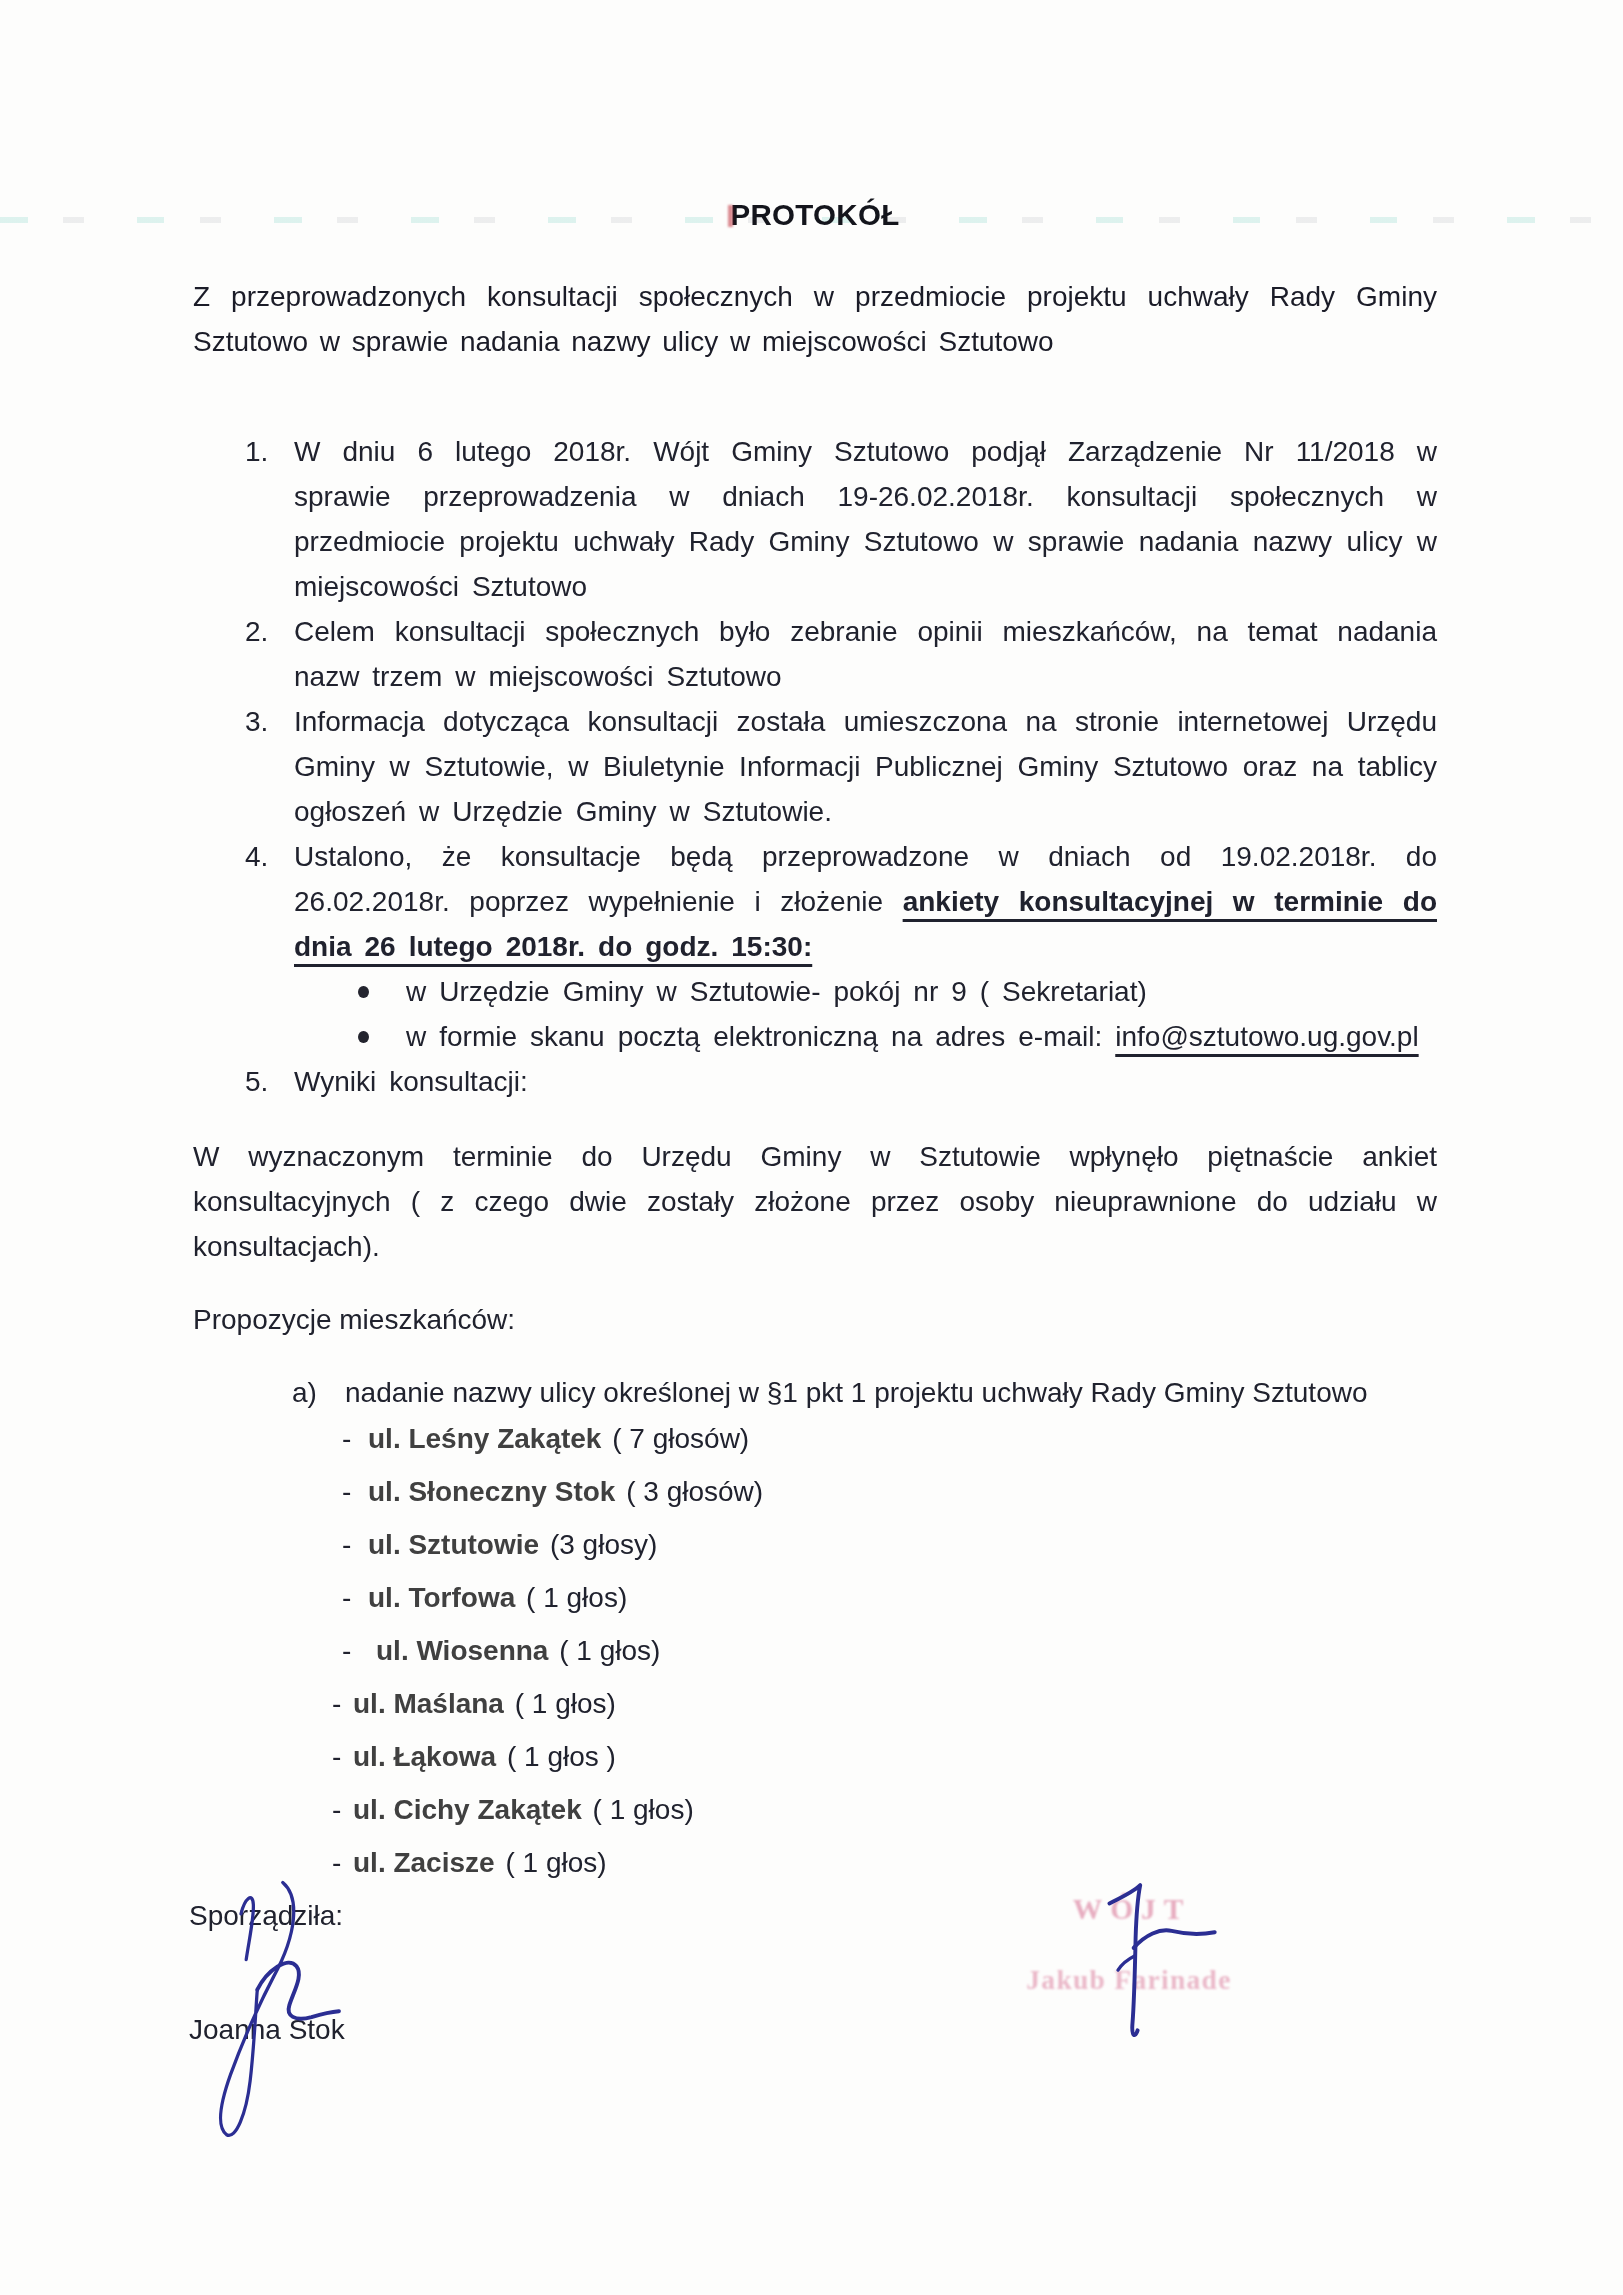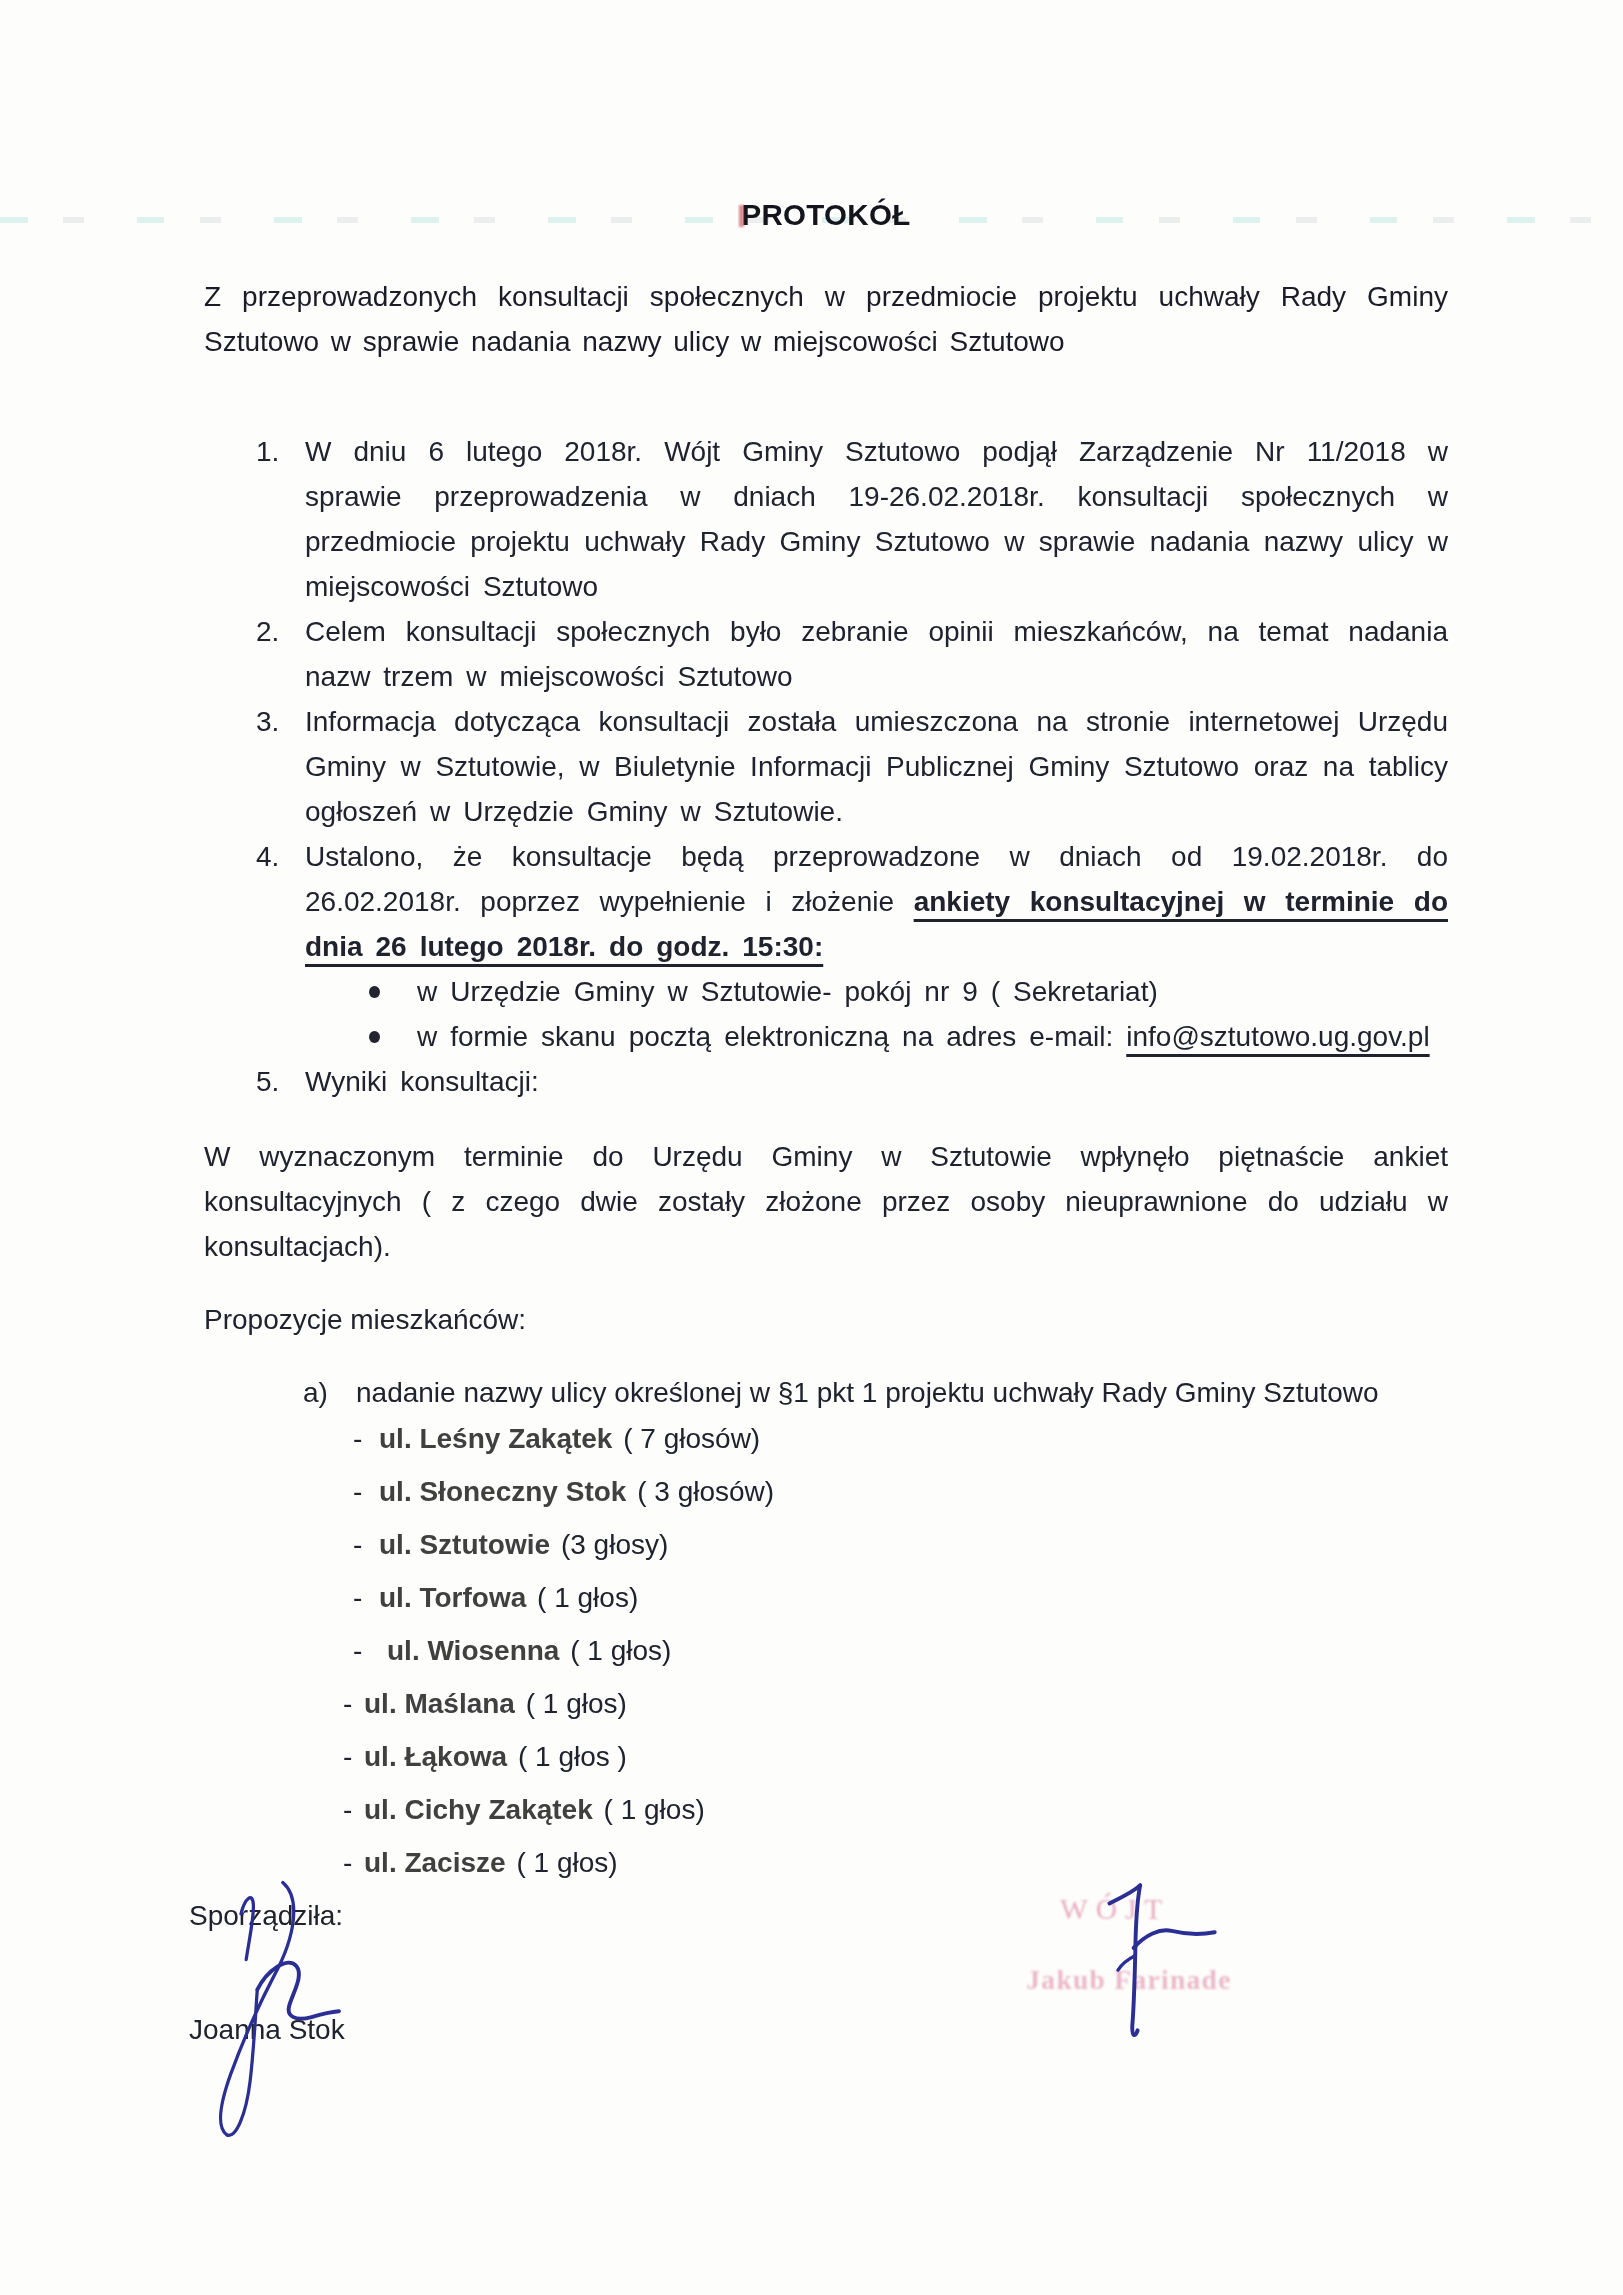--- a/index.html
+++ b/index.html
@@ -12,21 +12,21 @@
     overflow:hidden;
   }
   
   .scan-band {
     position:absolute; left:0; top:217px; width:100%; height:5.9px;
     background:repeating-linear-gradient(90deg,
       rgba(110,205,190,0.28) 0 27.5px, rgba(255,255,255,0) 27.5px 63px,
       rgba(140,145,155,0.18) 63px 84px, rgba(255,255,255,0) 84px 137px);
     opacity:.8;
   }
-  .content { position:absolute; left:204px; top:0; width:1244px; }
+  .content { position:absolute; left:193px; top:0; width:1244px; }
 
   .title-row { padding-top:198px; text-align:center; line-height:33px; }
   .title-wrap { position:relative; display:inline-block; }
   .title-wrap::before { 
     content:""; position:absolute; left:-2px; top:6.5px; width:4.6px; height:22px;
     background:rgba(185,25,40,0.5); filter:blur(0.8px);
   }
   .doc-title { font-size:29.5px; font-weight:700; color:#14151c; letter-spacing:0.3px; }
 
   .intro {
@@ -67,22 +67,22 @@
   .street-name { font-size:28px; font-weight:700; color:#404040; }
   .street-votes { font-size:28px; margin-left:7.9px;text-align:center; }
 
   
   .sign-label { position:absolute; left:189px; top:1900px; font-size:28px; }
   .sign-name  { position:absolute; left:189px; top:2014px; font-size:28px; }
   .sign-ink   { position:absolute; left:190px; top:1877px; }
 
   
   .stamp-title {
-    position:absolute; left:1060px; top:1893px; width:144px; text-align:left;
-    font-family:"Liberation Serif", serif; font-weight:400; font-size:29.5px;
+    position:absolute; left:1060px; top:1893px; width:144px; text-align:center;
+    font-family:"Liberation Serif", serif; font-weight:700; font-size:29.5px;
     letter-spacing:7.9px; color:var(--stamp-pink,#df8ea9); opacity:.72; filter:blur(0.9px);
   }
   .stamp-name {
     position:absolute; left:1011px; top:1964px; width:236px; text-align:center;
     font-family:"Liberation Serif", serif; font-weight:700; font-size:27.5px;
     letter-spacing:1.3px; color:var(--stamp-pink,#df8ea9); opacity:.62; filter:blur(1px);
   }
   .paraph-ink { position:absolute; left:1080px; top:1876px; }
 
   svg path { fill:none; stroke:var(--ink-blue,#2b2e93); stroke-linecap:round; stroke-linejoin:round; }

